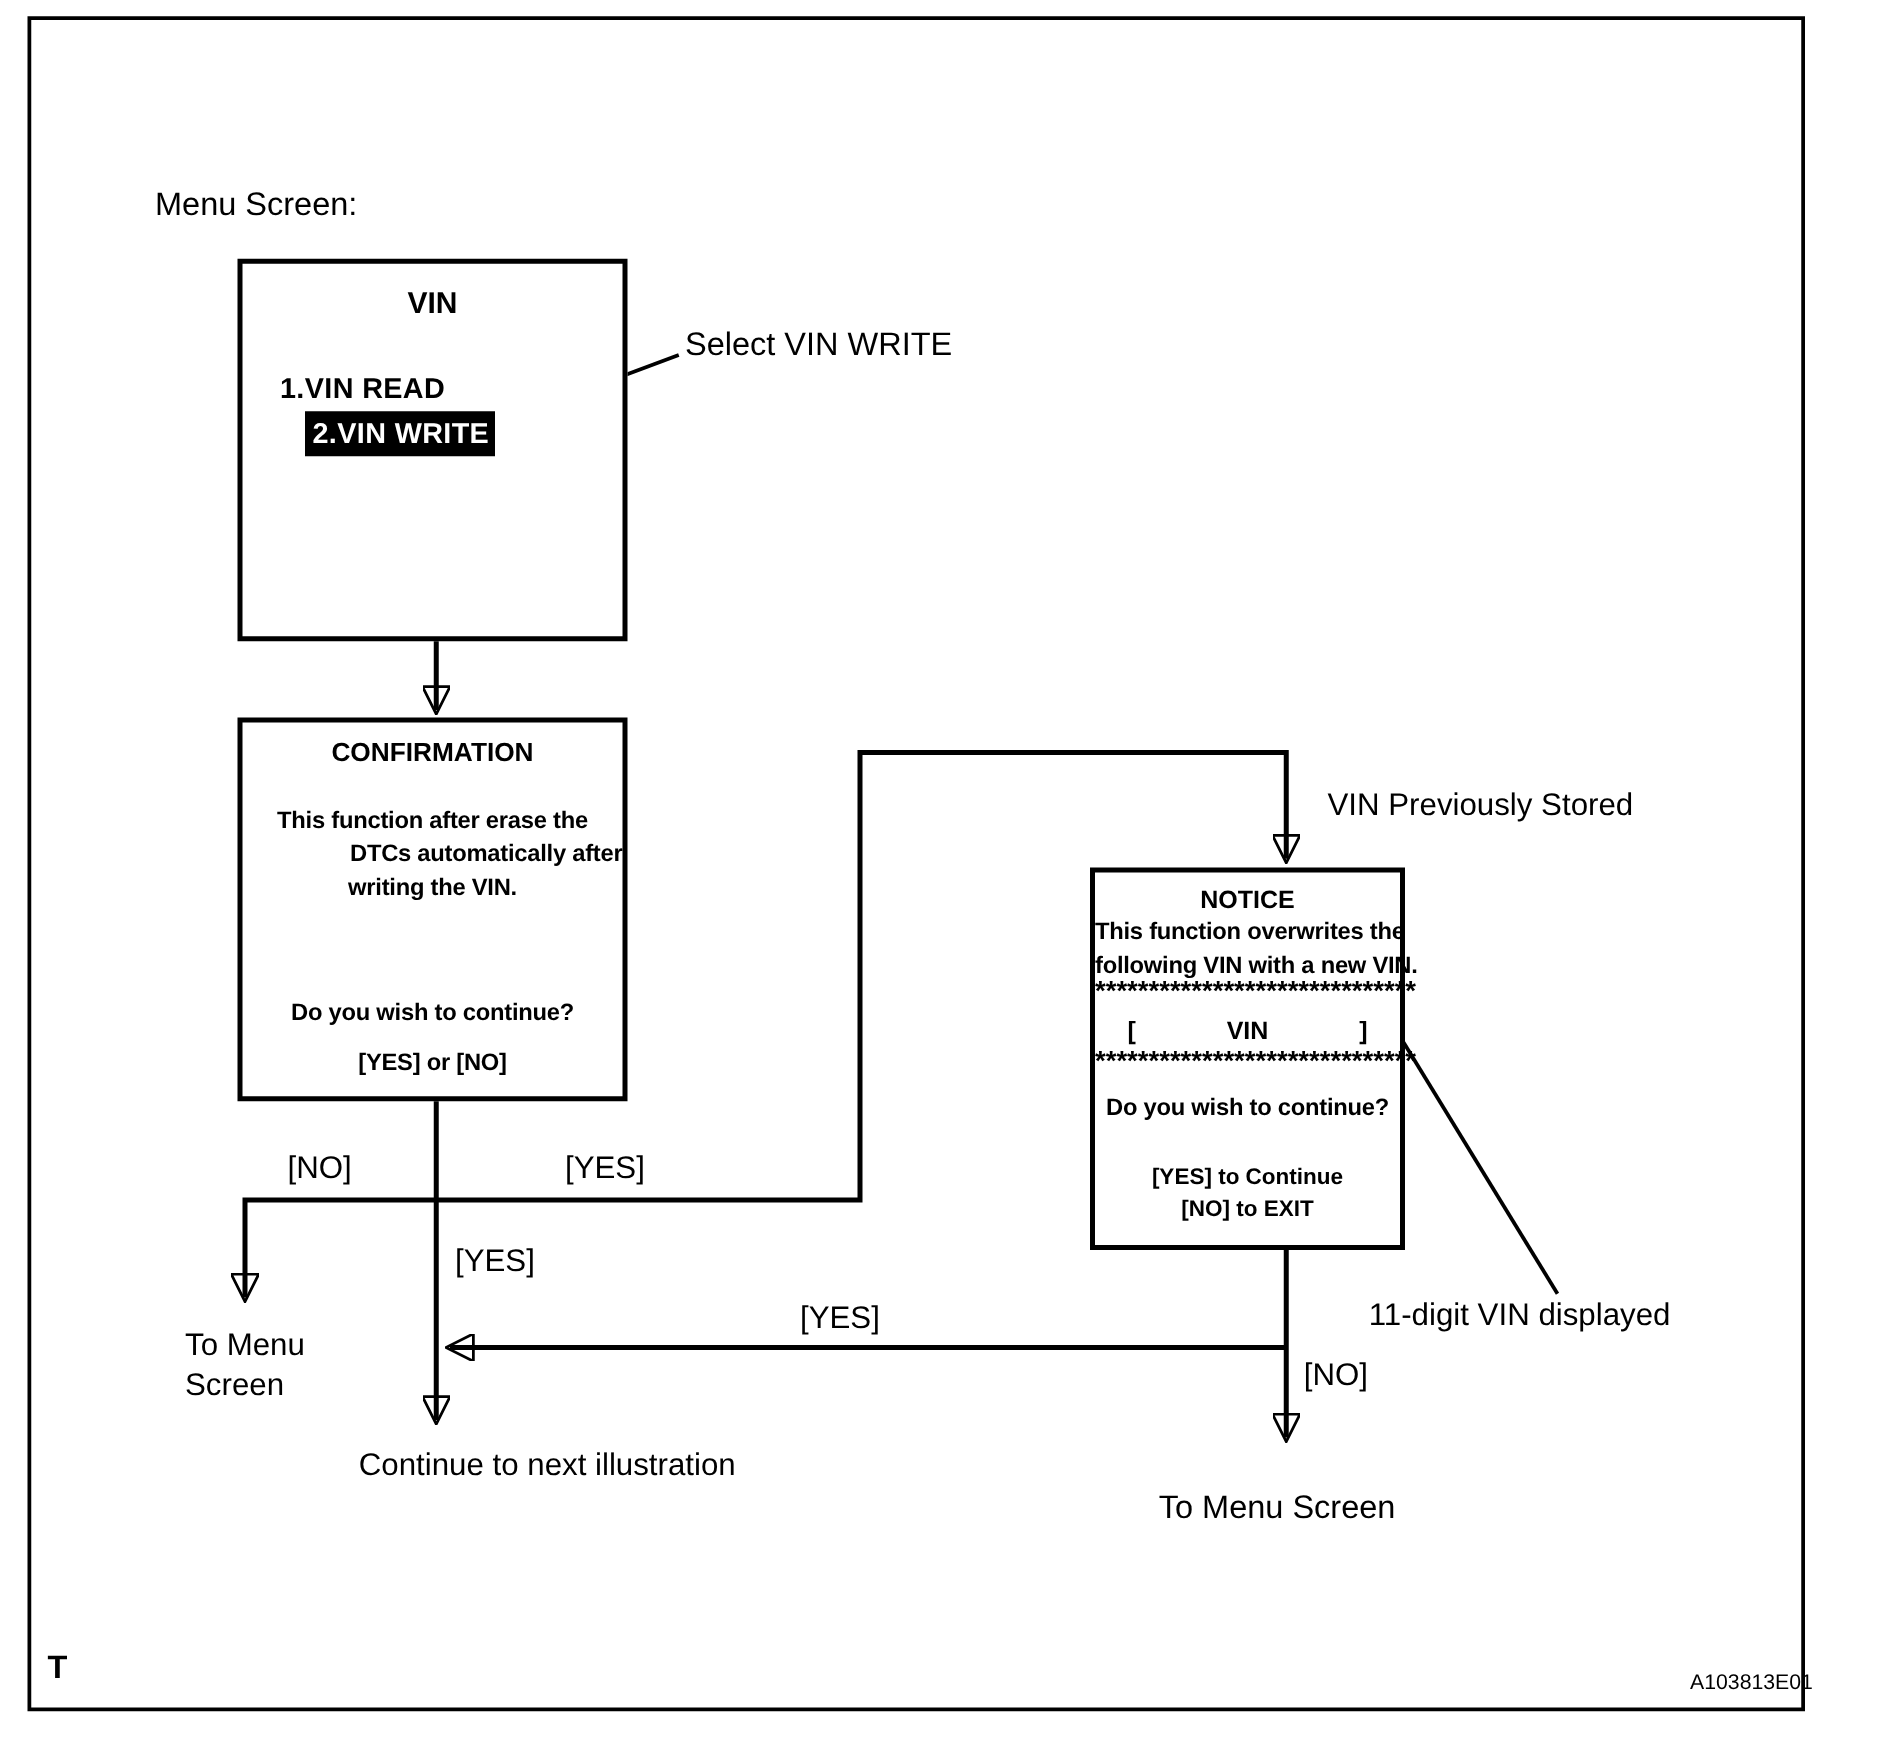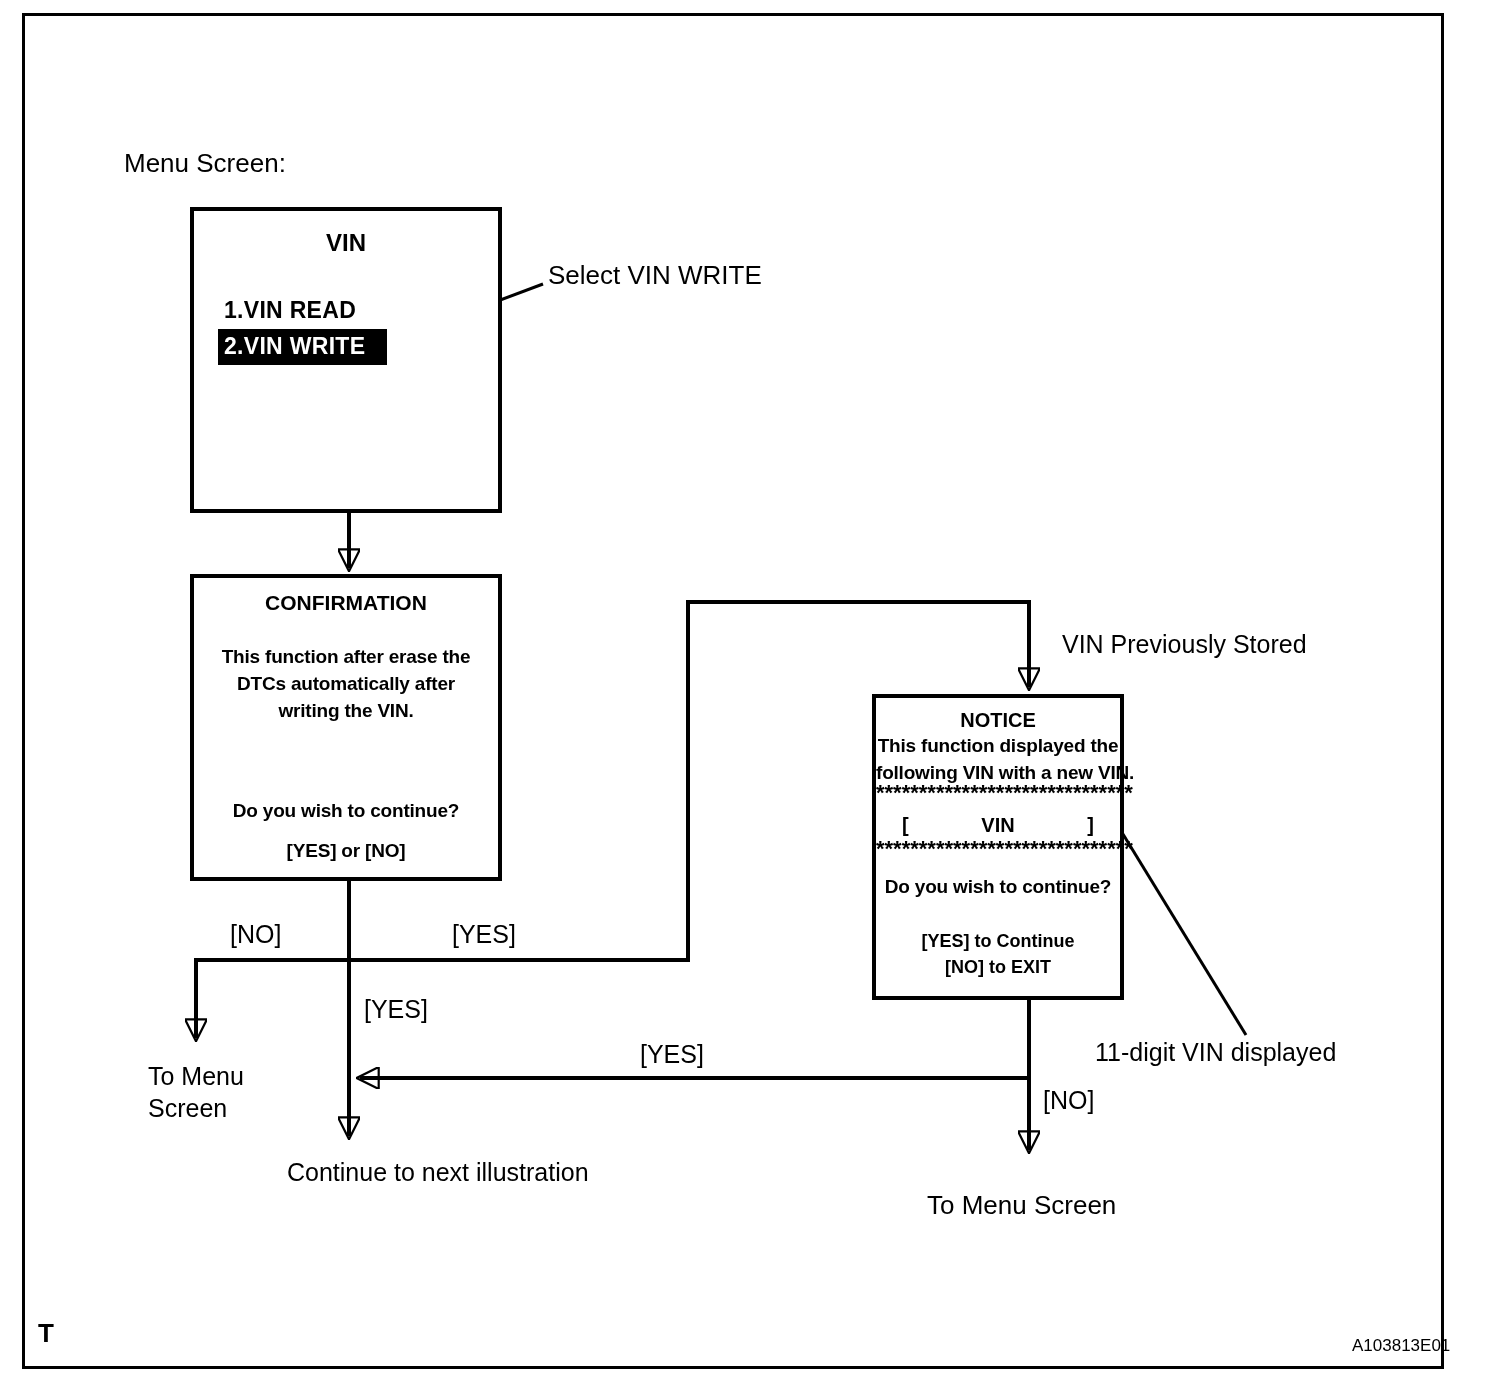--- a/index.html
+++ b/index.html
@@ -9,21 +9,21 @@
     overflow:hidden;
   }
   .page-border{position:absolute;left:22px;top:13px;width:1416px;height:1350px;border:3px solid #000;}
   svg.flow{position:absolute;left:0;top:0;width:1504px;height:1396px;}
   svg.flow path{stroke:#000;fill:none;}
   .screen-box{position:absolute;border:4px solid #000;background:#fff;box-sizing:border-box;}
   .screen-box .abs{position:absolute;left:0;right:0;text-align:center;white-space:nowrap;}
   .b{font-weight:bold;}
   .lbl{position:absolute;font-size:25px;white-space:nowrap;}
   .menu-item{position:absolute;font-size:23px;font-weight:bold;white-space:nowrap;letter-spacing:0.3px;}
-  .hl{background:#000;color:#fff;padding:4px 22px 5px 6px;}
+  .hl{background:#000;color:#fff;padding:4px 5px 5px 6px;margin-left:26px;}
   .conf-txt{font-size:19px;font-weight:bold;letter-spacing:-0.2px;}
   .stars{font-size:22px;font-weight:bold;letter-spacing:0px;}
   .bracket-row{position:absolute;left:26px;right:26px;display:flex;justify-content:space-between;
     font-size:20px;font-weight:bold;}
   .small-id{position:absolute;font-size:17px;white-space:nowrap;}
 </style>
 </head>
 <body>
 
 <div id="canvas">
@@ -52,31 +52,31 @@
     <div class="abs b" style="top:18px;font-size:24px;">VIN</div>
     <div class="menu-item" style="left:30px;top:86px;">1.VIN READ</div>
     <div class="menu-item hl" style="left:24px;top:118px;">2.VIN WRITE</div>
   </div>
 
   <div class="lbl" style="left:548px;top:260px;font-size:26px;">Select VIN WRITE</div>
 
   <div class="screen-box" style="left:190px;top:574px;width:312px;height:307px;">
     <div class="abs b" style="top:13px;font-size:21px;">CONFIRMATION</div>
     <div class="abs conf-txt" style="top:68px;">This function after erase the</div>
-    <div class="abs conf-txt" style="top:95px;">DTCs automatically after</div>
+    <div class="abs conf-txt" style="top:95px;text-align:right;">DTCs automatically after</div>
     <div class="abs conf-txt" style="top:122px;">writing the VIN.</div>
     <div class="abs conf-txt" style="top:222px;">Do you wish to continue?</div>
     <div class="abs conf-txt" style="top:262px;">[YES] or [NO]</div>
   </div>
 
   <div class="lbl" style="left:1062px;top:630px;">VIN Previously Stored</div>
 
   <div class="screen-box" style="left:872px;top:694px;width:252px;height:306px;">
     <div class="abs b" style="top:11px;font-size:20px;">NOTICE</div>
-    <div class="abs conf-txt" style="top:37px;">This function displayed the</div>
+    <div class="abs conf-txt" style="top:37px;">This function overwrites the</div>
     <div class="abs conf-txt" style="top:64px;">following VIN with a new VIN.</div>
     <div class="abs stars" style="top:82px;">******************************</div>
     <div class="bracket-row" style="top:116px;">
       <span>[</span>
       <span>VIN</span>
       <span>]</span>
     </div>
     <div class="abs stars" style="top:138px;">******************************</div>
     <div class="abs conf-txt" style="top:178px;">Do you wish to continue?</div>
     <div class="abs b" style="top:233px;font-size:18px;">[YES] to Continue</div>

